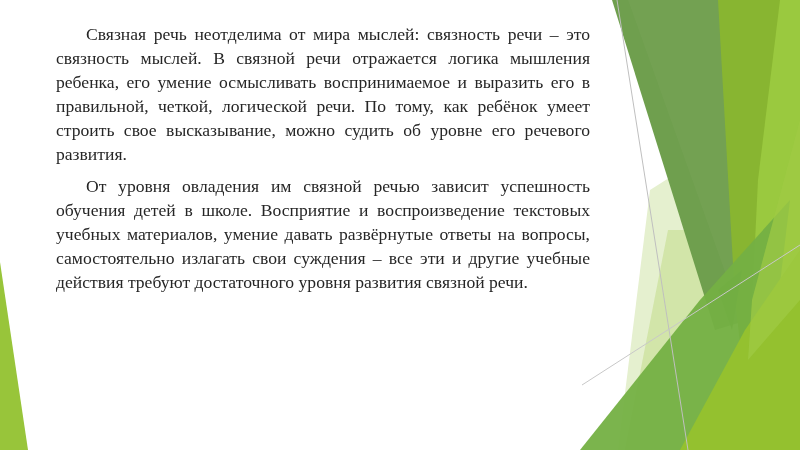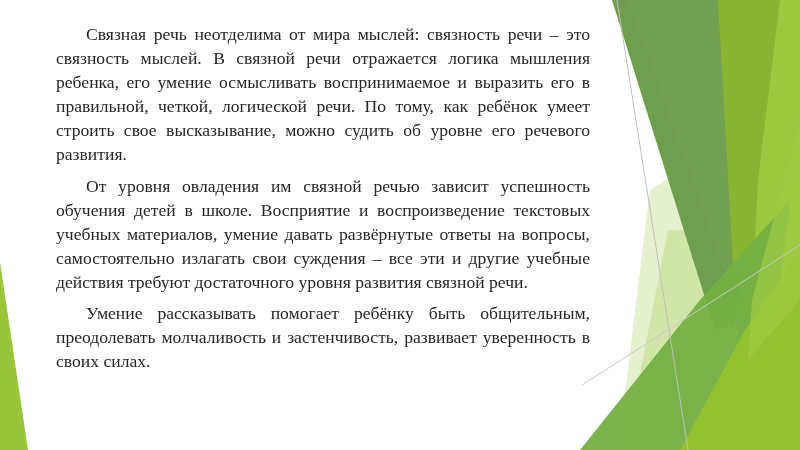--- a/index.html
+++ b/index.html
@@ -73,16 +73,15 @@
     <polygon points="800,250 800,450 680,450 745,330" fill="#94c12f"></polygon>
     <polygon points="800,120 800,300 748,360 752,300" fill="#9fcb45" opacity="0.7"></polygon>
 
     <line x1="617" y1="0" x2="688" y2="450" stroke="#bfbfbf" stroke-width="1"></line>
     <line x1="582" y1="385" x2="800" y2="245" stroke="#c8c8c8" stroke-width="1"></line>
   </svg>
 
   <div class="text-body">
     <p class="para">Связная речь неотделима от мира мыслей: связность речи – это связность мыслей. В связной речи отражается логика мышления ребенка, его умение осмысливать воспринимаемое и выразить его в правильной, четкой, логической речи. По тому, как ребёнок умеет строить свое высказывание, можно судить об уровне его речевого развития.</p>
     <p class="para">От уровня овладения им связной речью зависит успешность обучения детей в школе. Восприятие и воспроизведение текстовых учебных материалов, умение давать развёрнутые ответы на вопросы, самостоятельно излагать свои суждения – все эти и другие учебные действия требуют достаточного уровня развития связной речи.</p>
-    <p class="para">Умение рассказывать помогает ребёнку быть общительным, преодолевать молчаливость и застенчивость, развивает уверенность в своих силах.</p>
   </div>
 
 </div>
 
 </body></html>

